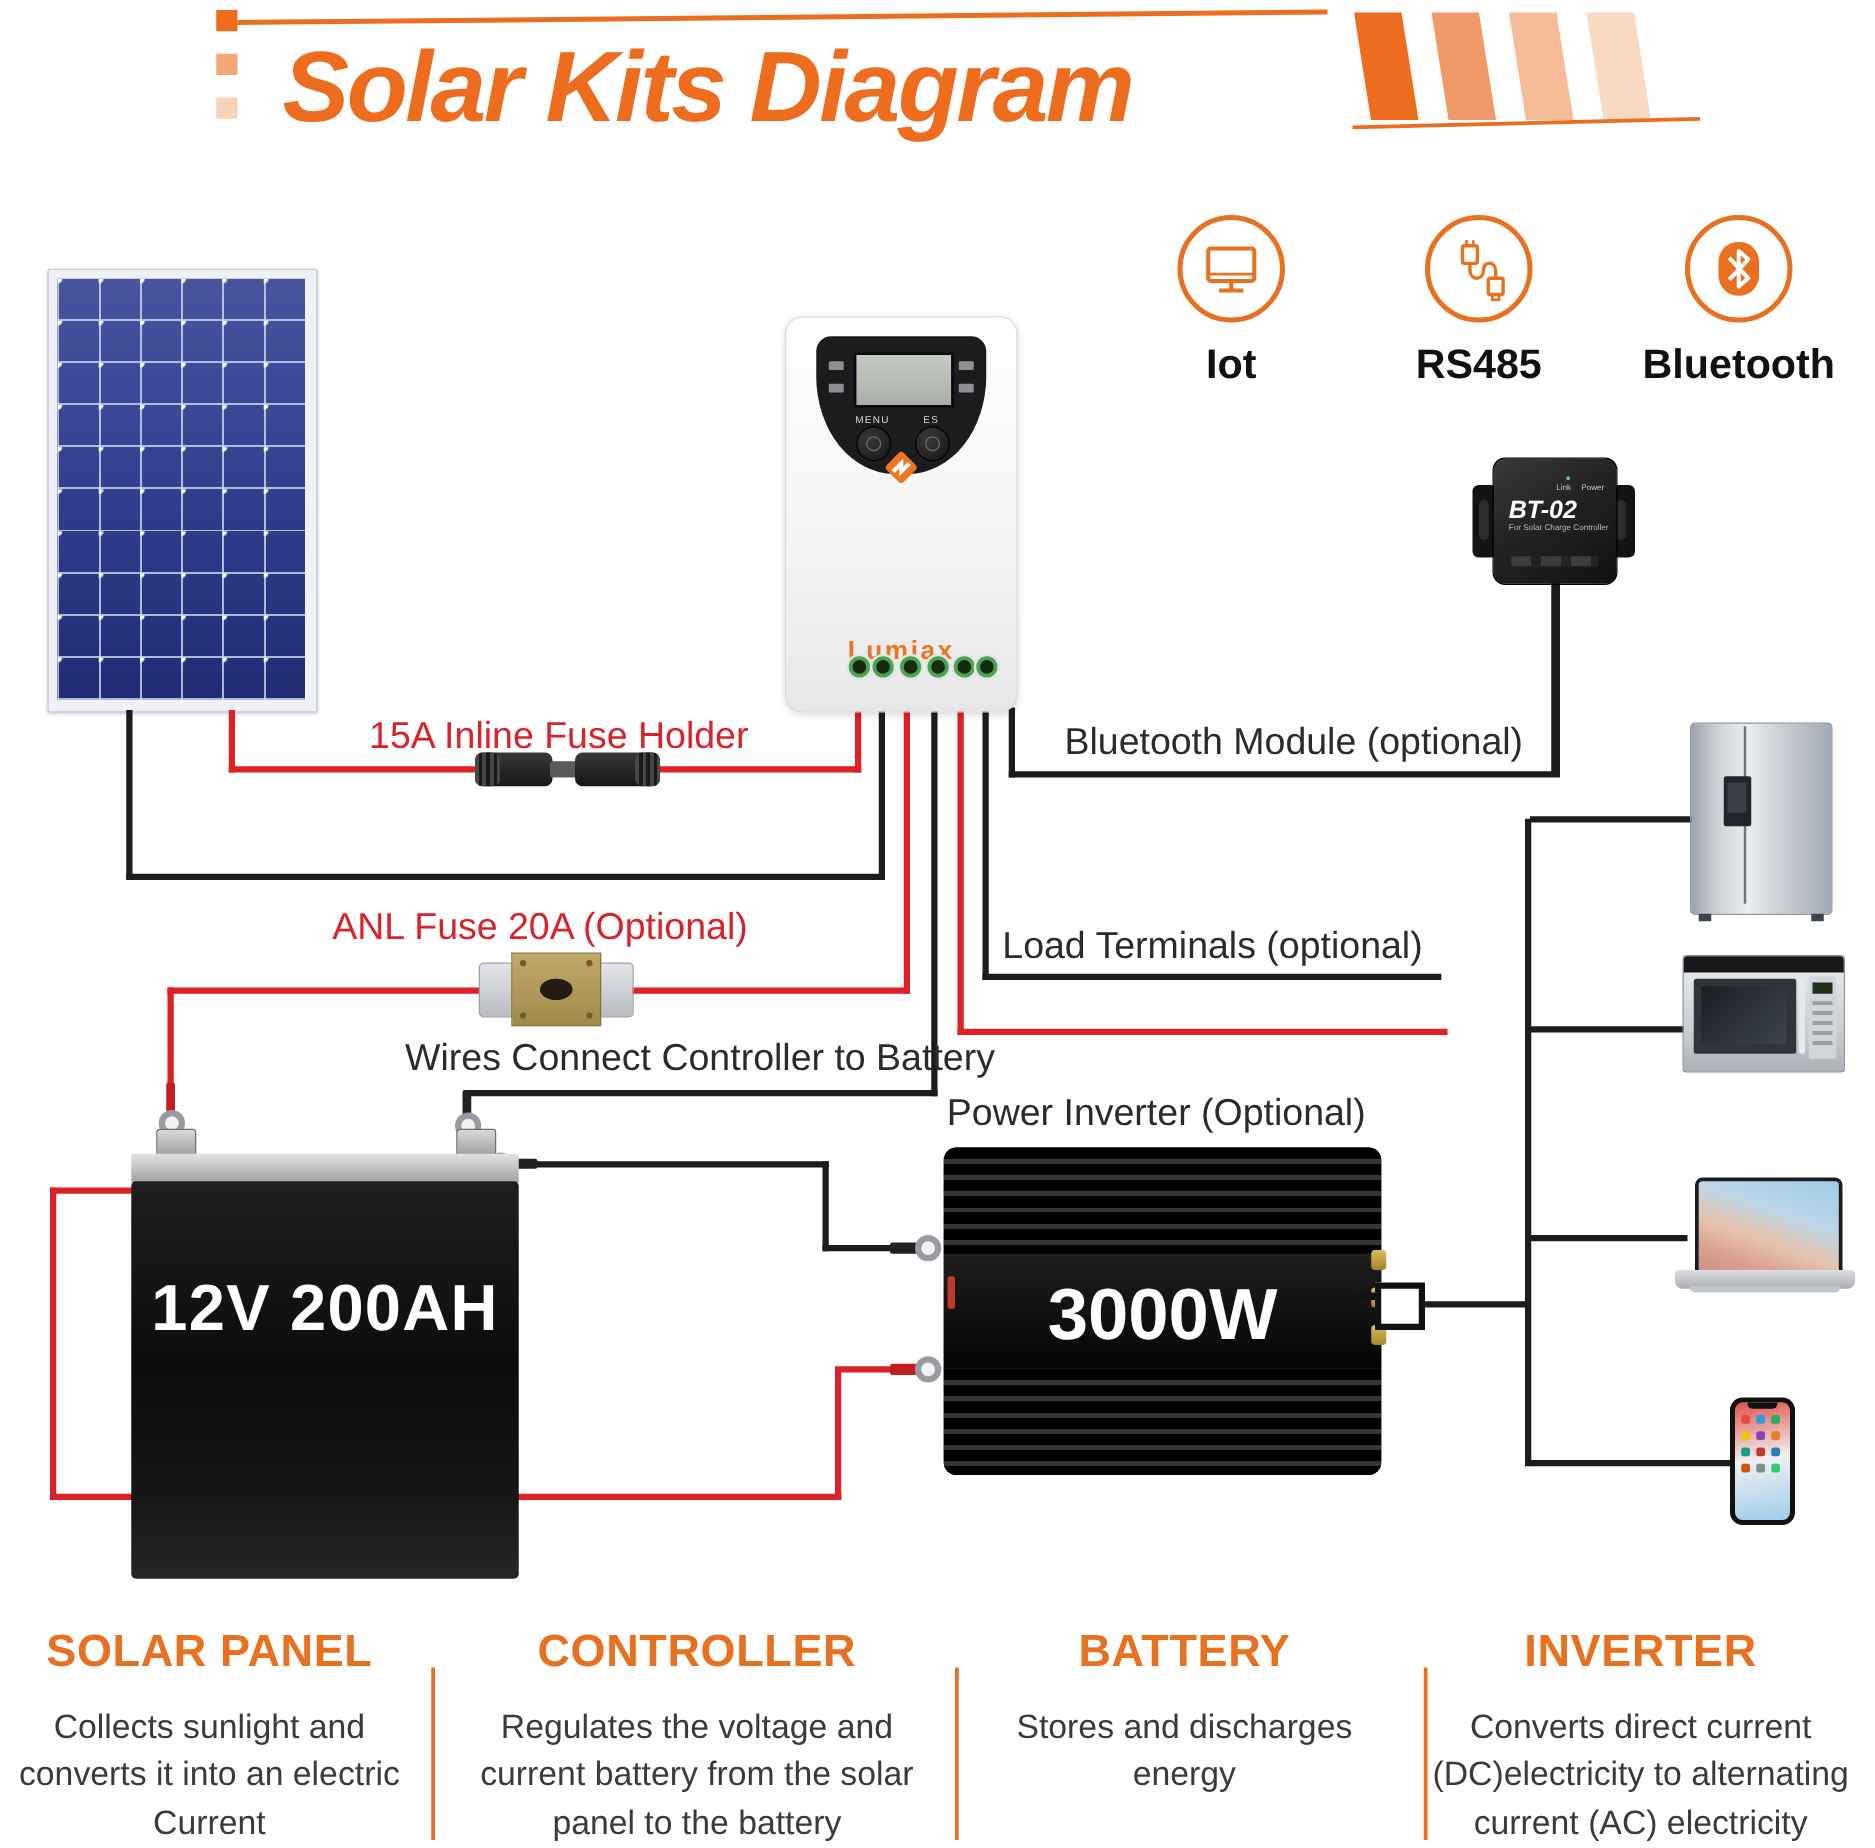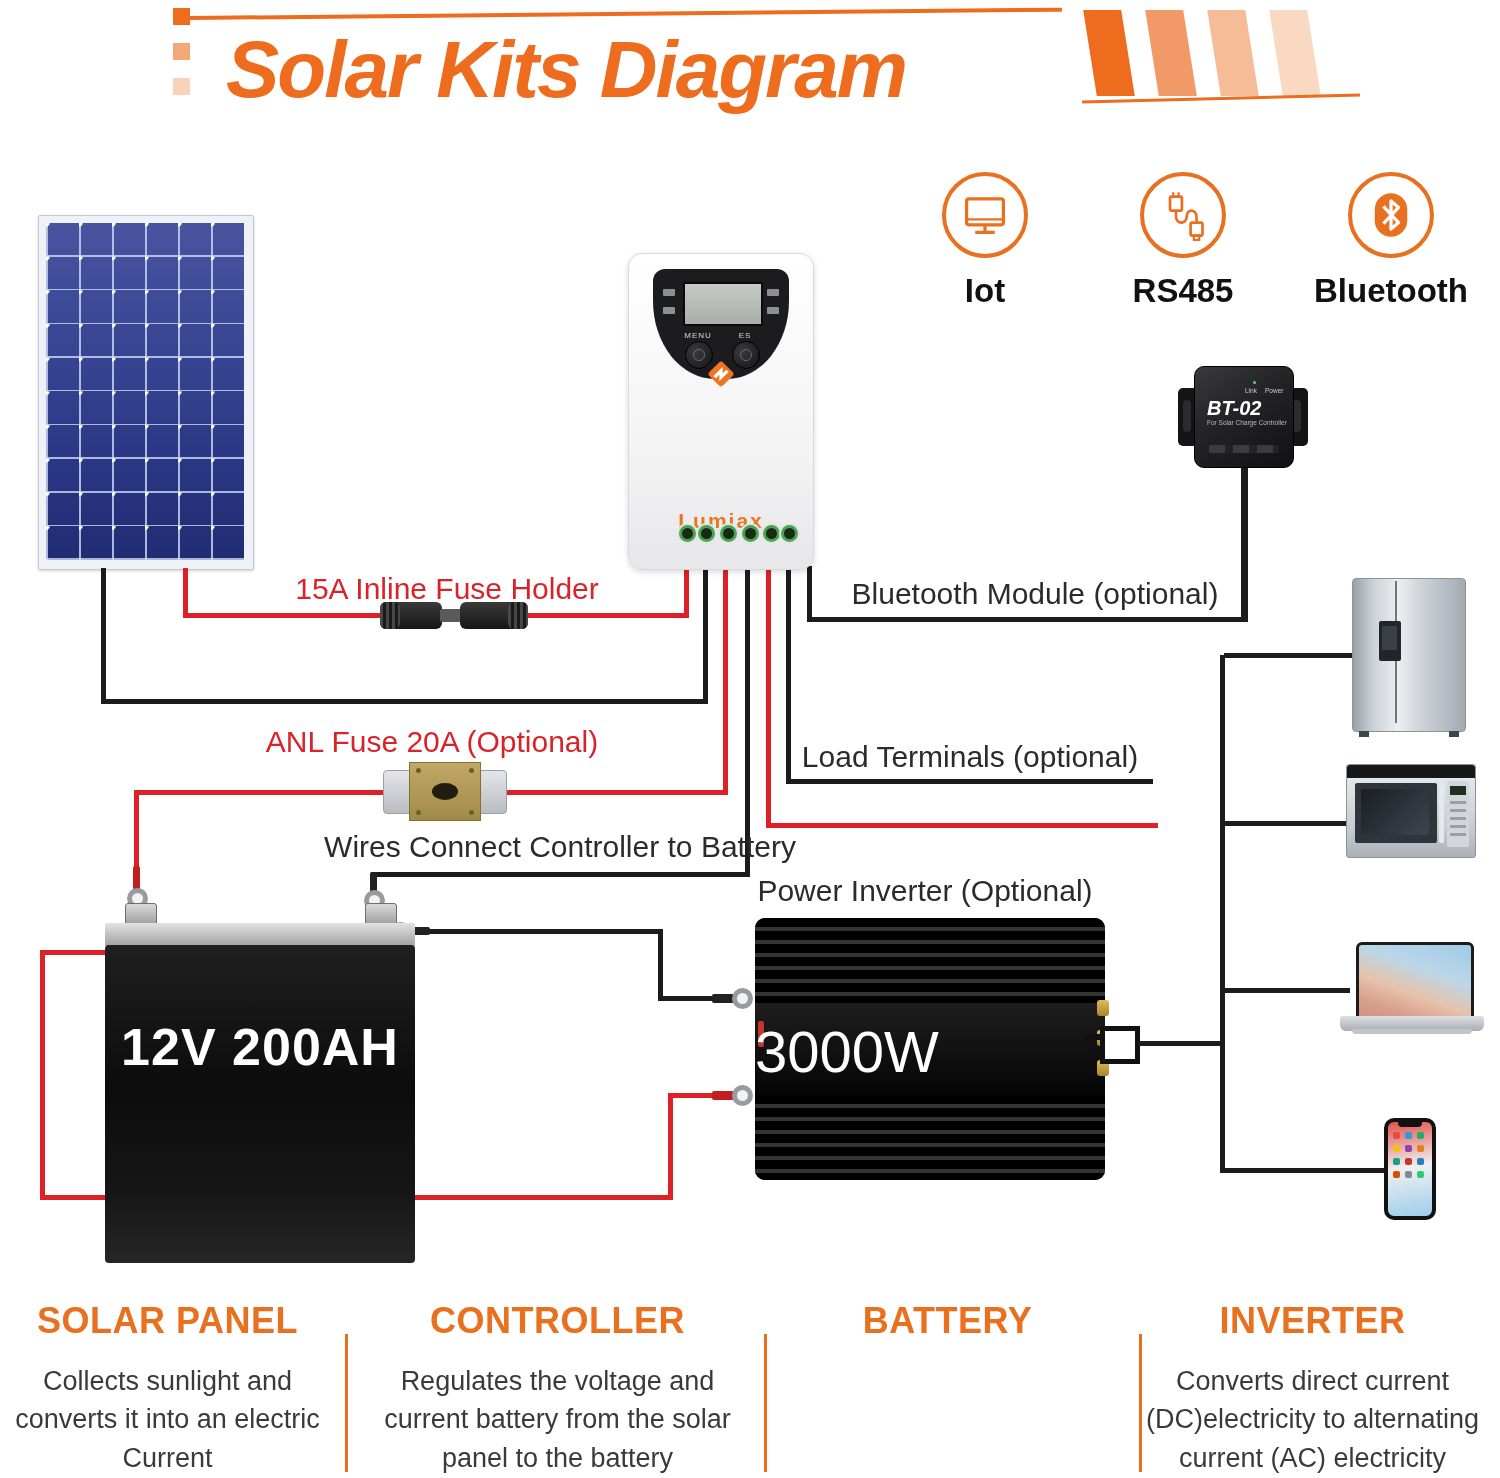--- a/index.html
+++ b/index.html
@@ -89,21 +89,21 @@
              background:linear-gradient(180deg,#1f1f1f 0%,#0c0c0c 45%,#161616 78%,#262626 100%);}
   .batt-label{position:absolute;left:0;top:72px;width:310px;text-align:center;color:#fff;
               font-size:52px;font-weight:700;letter-spacing:1px;}
 
   
   .inv-body{position:absolute;left:755px;top:918px;width:350px;height:262px;border-radius:10px;background:#0b0b0b;}
   .inv-fins{position:absolute;left:0;width:350px;height:85px;
             background:repeating-linear-gradient(180deg,#000 0 9px,#343434 9px 13px);}
   .inv-mid{position:absolute;left:0;top:85px;width:350px;height:92px;
            background:linear-gradient(180deg,#1e1e1e,#050505);}
-  .inv-label{position:absolute;left:0;top:100px;width:350px;text-align:left;color:#fff;font-size:58px;font-weight:400;}
+  .inv-label{position:absolute;left:0;top:100px;width:350px;text-align:center;color:#fff;font-size:58px;font-weight:700;}
   .inv-gold{position:absolute;left:342px;width:12px;height:16px;background:linear-gradient(180deg,#e0bb55,#a8842e);border-radius:3px;}
   .plug-box{position:absolute;left:1100px;top:1026px;width:30px;height:28px;border:5px solid #111;background:#fff;}
   .plug-prong{position:absolute;width:16px;height:6px;background:#111;}
 
   
   .fridge{position:absolute;left:1352px;top:578px;width:112px;height:152px;border-radius:4px;
           background:linear-gradient(90deg,#9aa1a9 0%,#ccd1d6 18%,#eceef1 40%,#cdd2d7 62%,#a3aab2 100%);
           border:1px solid #8d939b;}
   .fridge-split{position:absolute;left:42px;top:2px;width:2px;height:142px;background:rgba(35,40,46,.6);}
   .fridge-disp{position:absolute;left:26px;top:42px;width:22px;height:40px;background:#22252a;border-radius:2px;}
@@ -362,20 +362,21 @@
     <p>Collects sunlight and converts it into an electric Current</p>
   </div>
   <div class="legend-divider" style="left:345px;"></div>
   <div class="legend-col" style="left:360px;width:395px;">
     <h2>CONTROLLER</h2>
     <p>Regulates the voltage and current battery from the solar panel to the battery</p>
   </div>
   <div class="legend-divider" style="left:764px;"></div>
   <div class="legend-col" style="left:775px;width:345px;">
     <h2>BATTERY</h2>
+    <p>Stores and discharges energy</p>
   </div>
   <div class="legend-divider" style="left:1139px;"></div>
   <div class="legend-col" style="left:1125px;width:375px;">
     <h2>INVERTER</h2>
     <p>Converts direct current (DC)electricity to alternating current (AC) electricity</p>
   </div>
 
 </div>
 
 </body></html>

